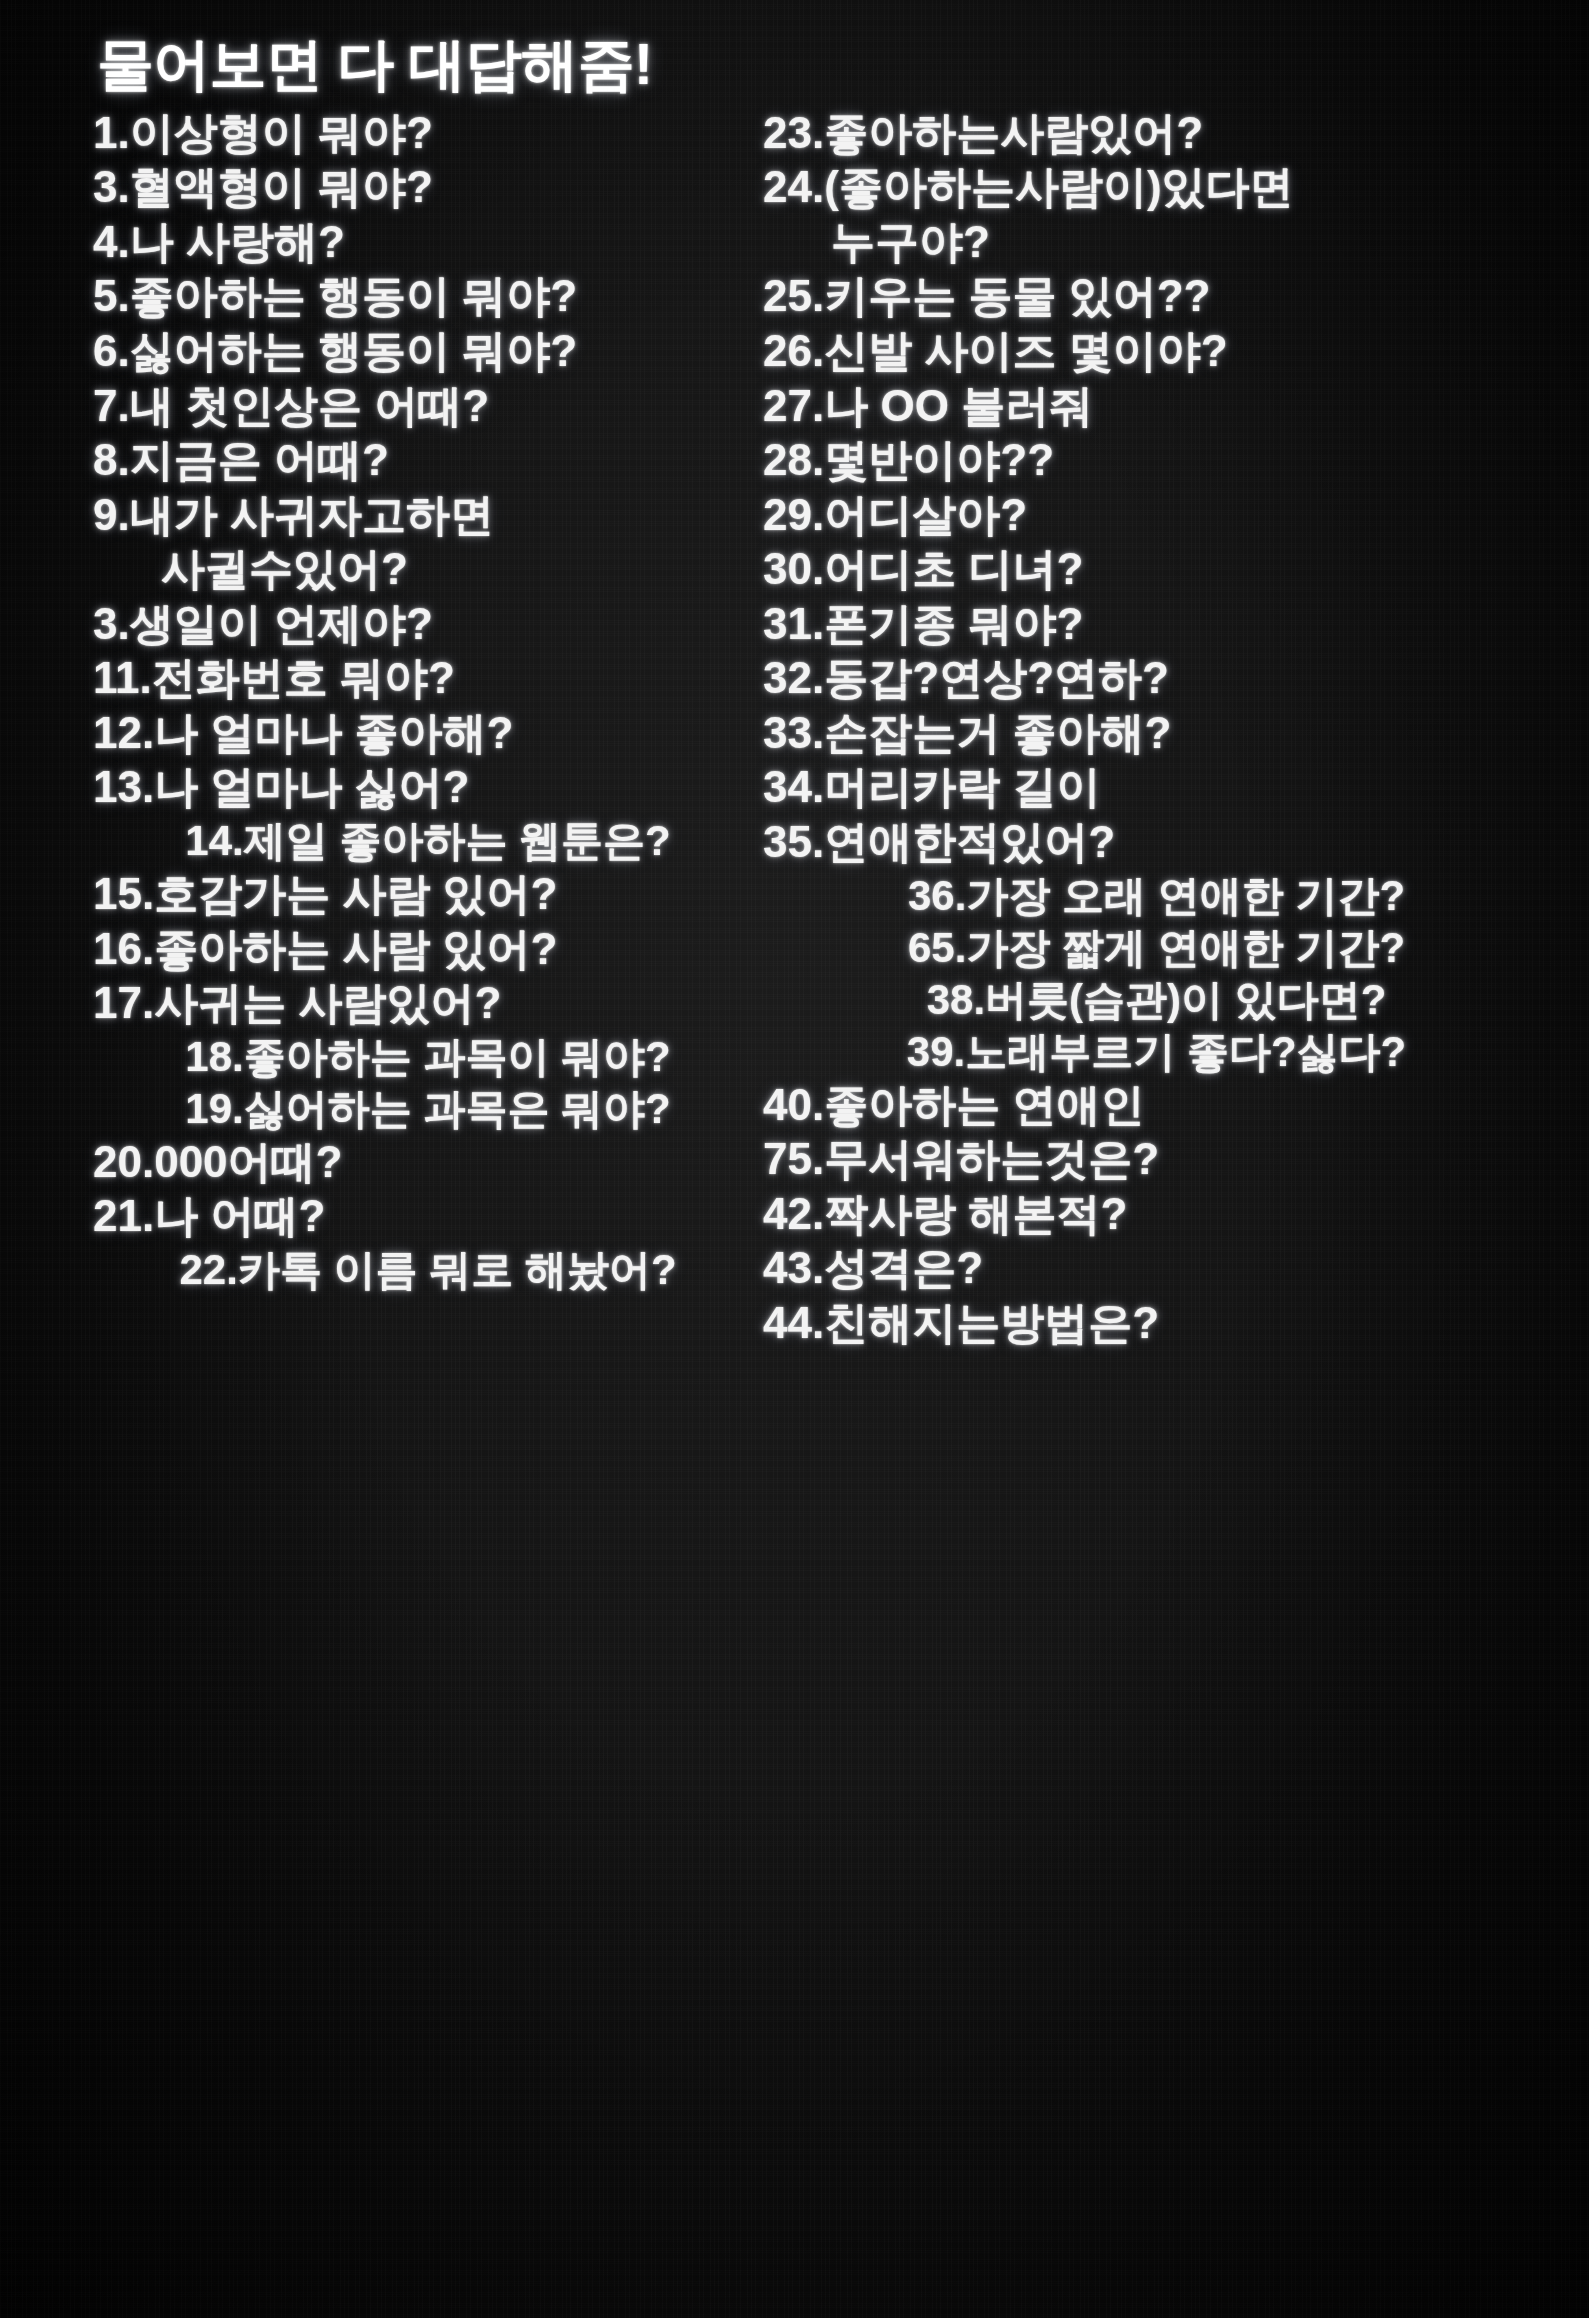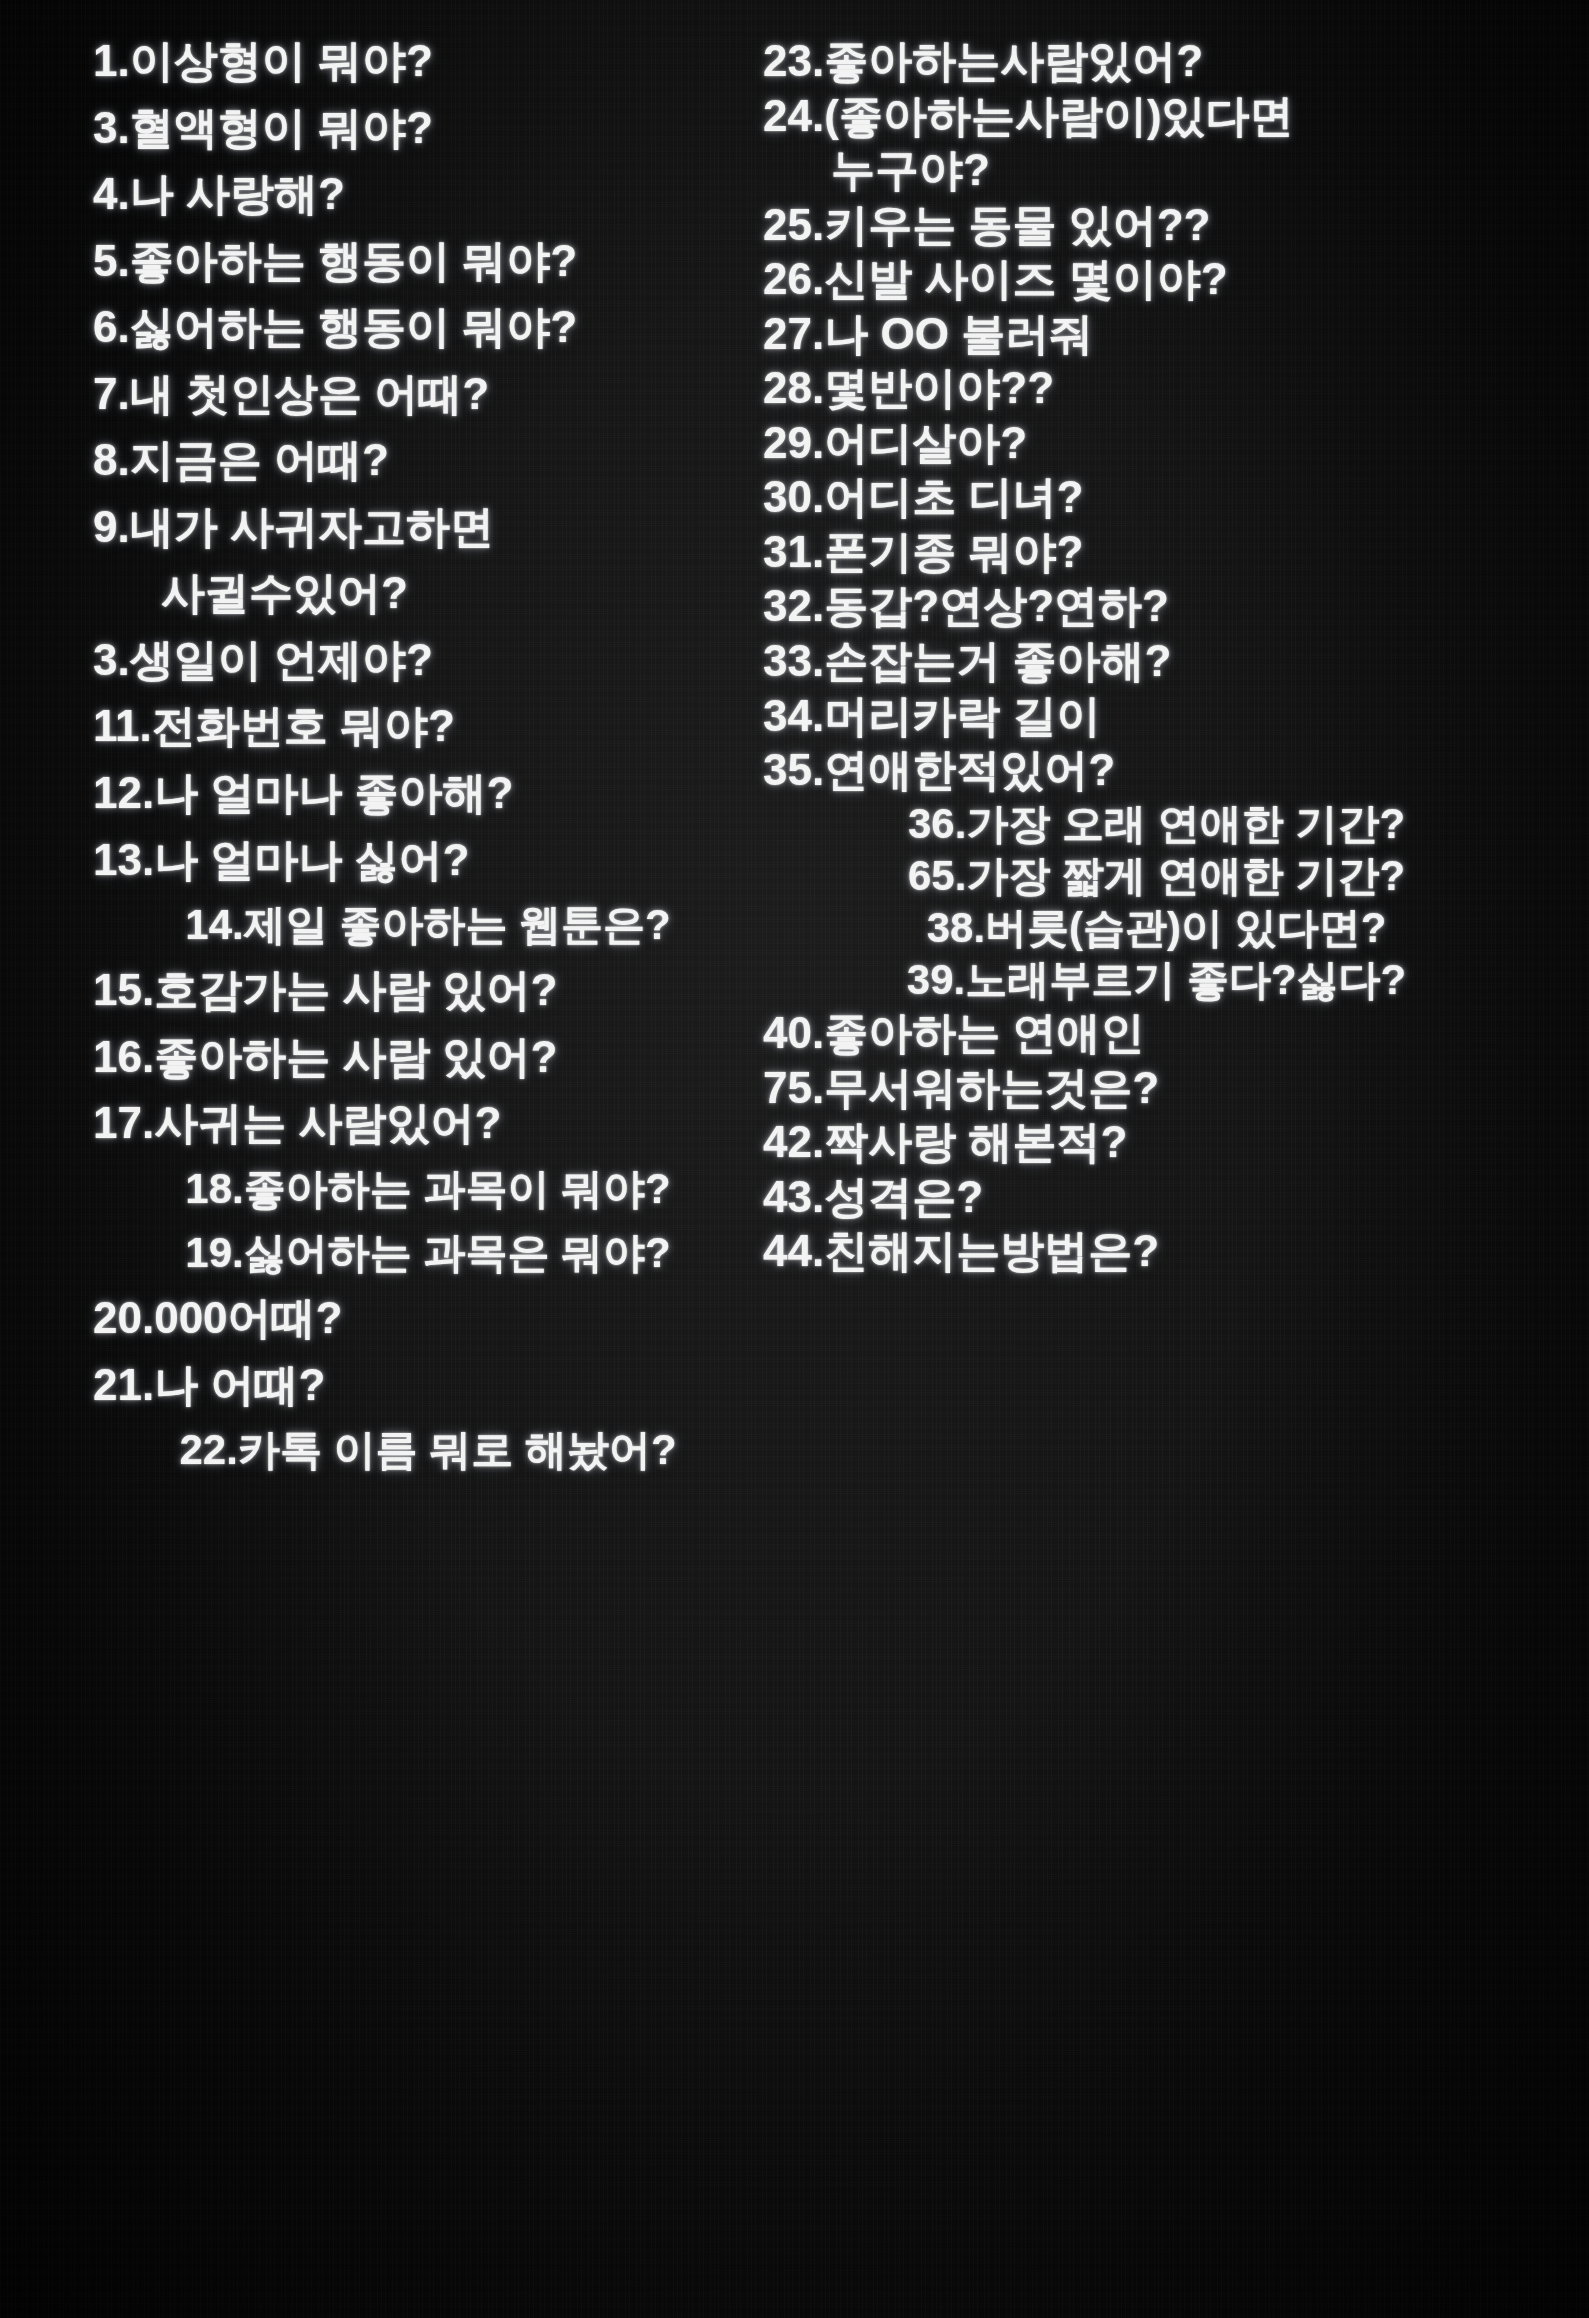--- a/index.html
+++ b/index.html
@@ -66,21 +66,20 @@
     align-items: flex-start;
     gap: 0px;
     margin-left: 53px;
   }
   .col {
     display: flex;
     flex-direction: column;
   }
   .col-left {
     width: 677px;
-    gap: 12px;
   }
   .col-right {
     width: 795px;
   }
 
   .q {
     color: #f3f3f3;
     font-size: 44px;
     font-weight: 700;
     line-height: 1.24;
@@ -96,20 +95,21 @@
   .q.tight {
     font-size: 42px;
     text-align: center;
   }
 </style>
 </head>
 <body>
 
 <div class="poster">
 
+  <h1 class="title">물어보면 다 대답해줌!</h1>
 
   <div class="columns">
 
     <div class="col col-left">
       <div class="q">1.이상형이 뭐야?</div>
       <div class="q">3.혈액형이 뭐야?</div>
       <div class="q">4.나 사랑해?</div>
       <div class="q">5.좋아하는 행동이 뭐야?</div>
       <div class="q">6.싫어하는 행동이 뭐야?</div>
       <div class="q">7.내 첫인상은 어때?</div>

